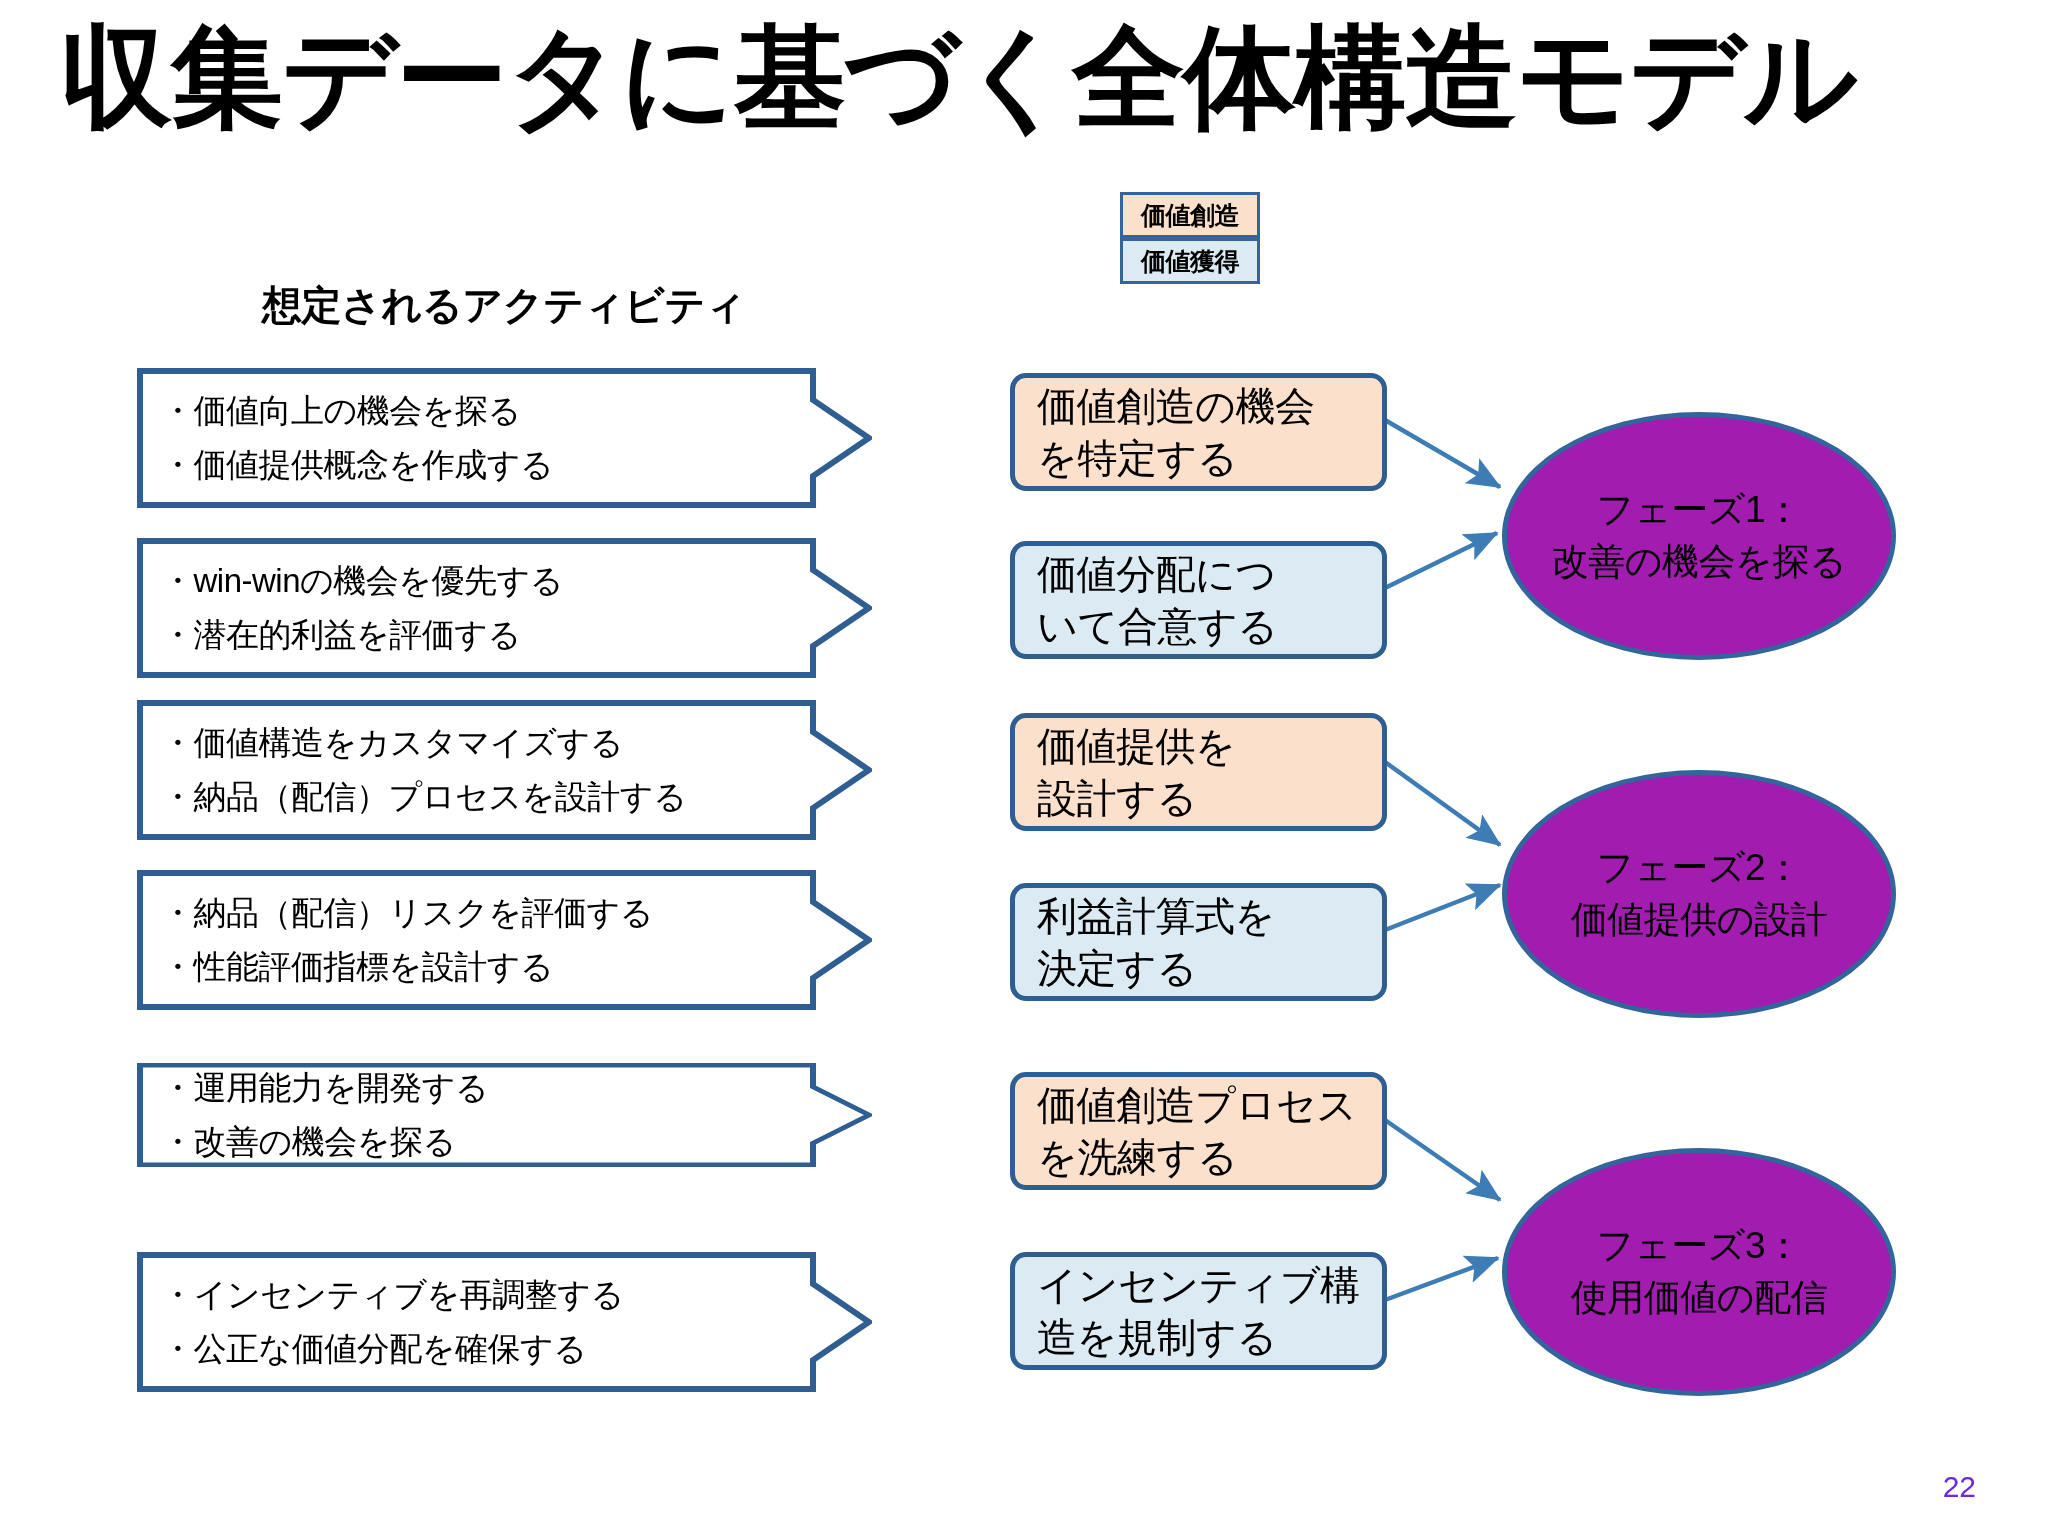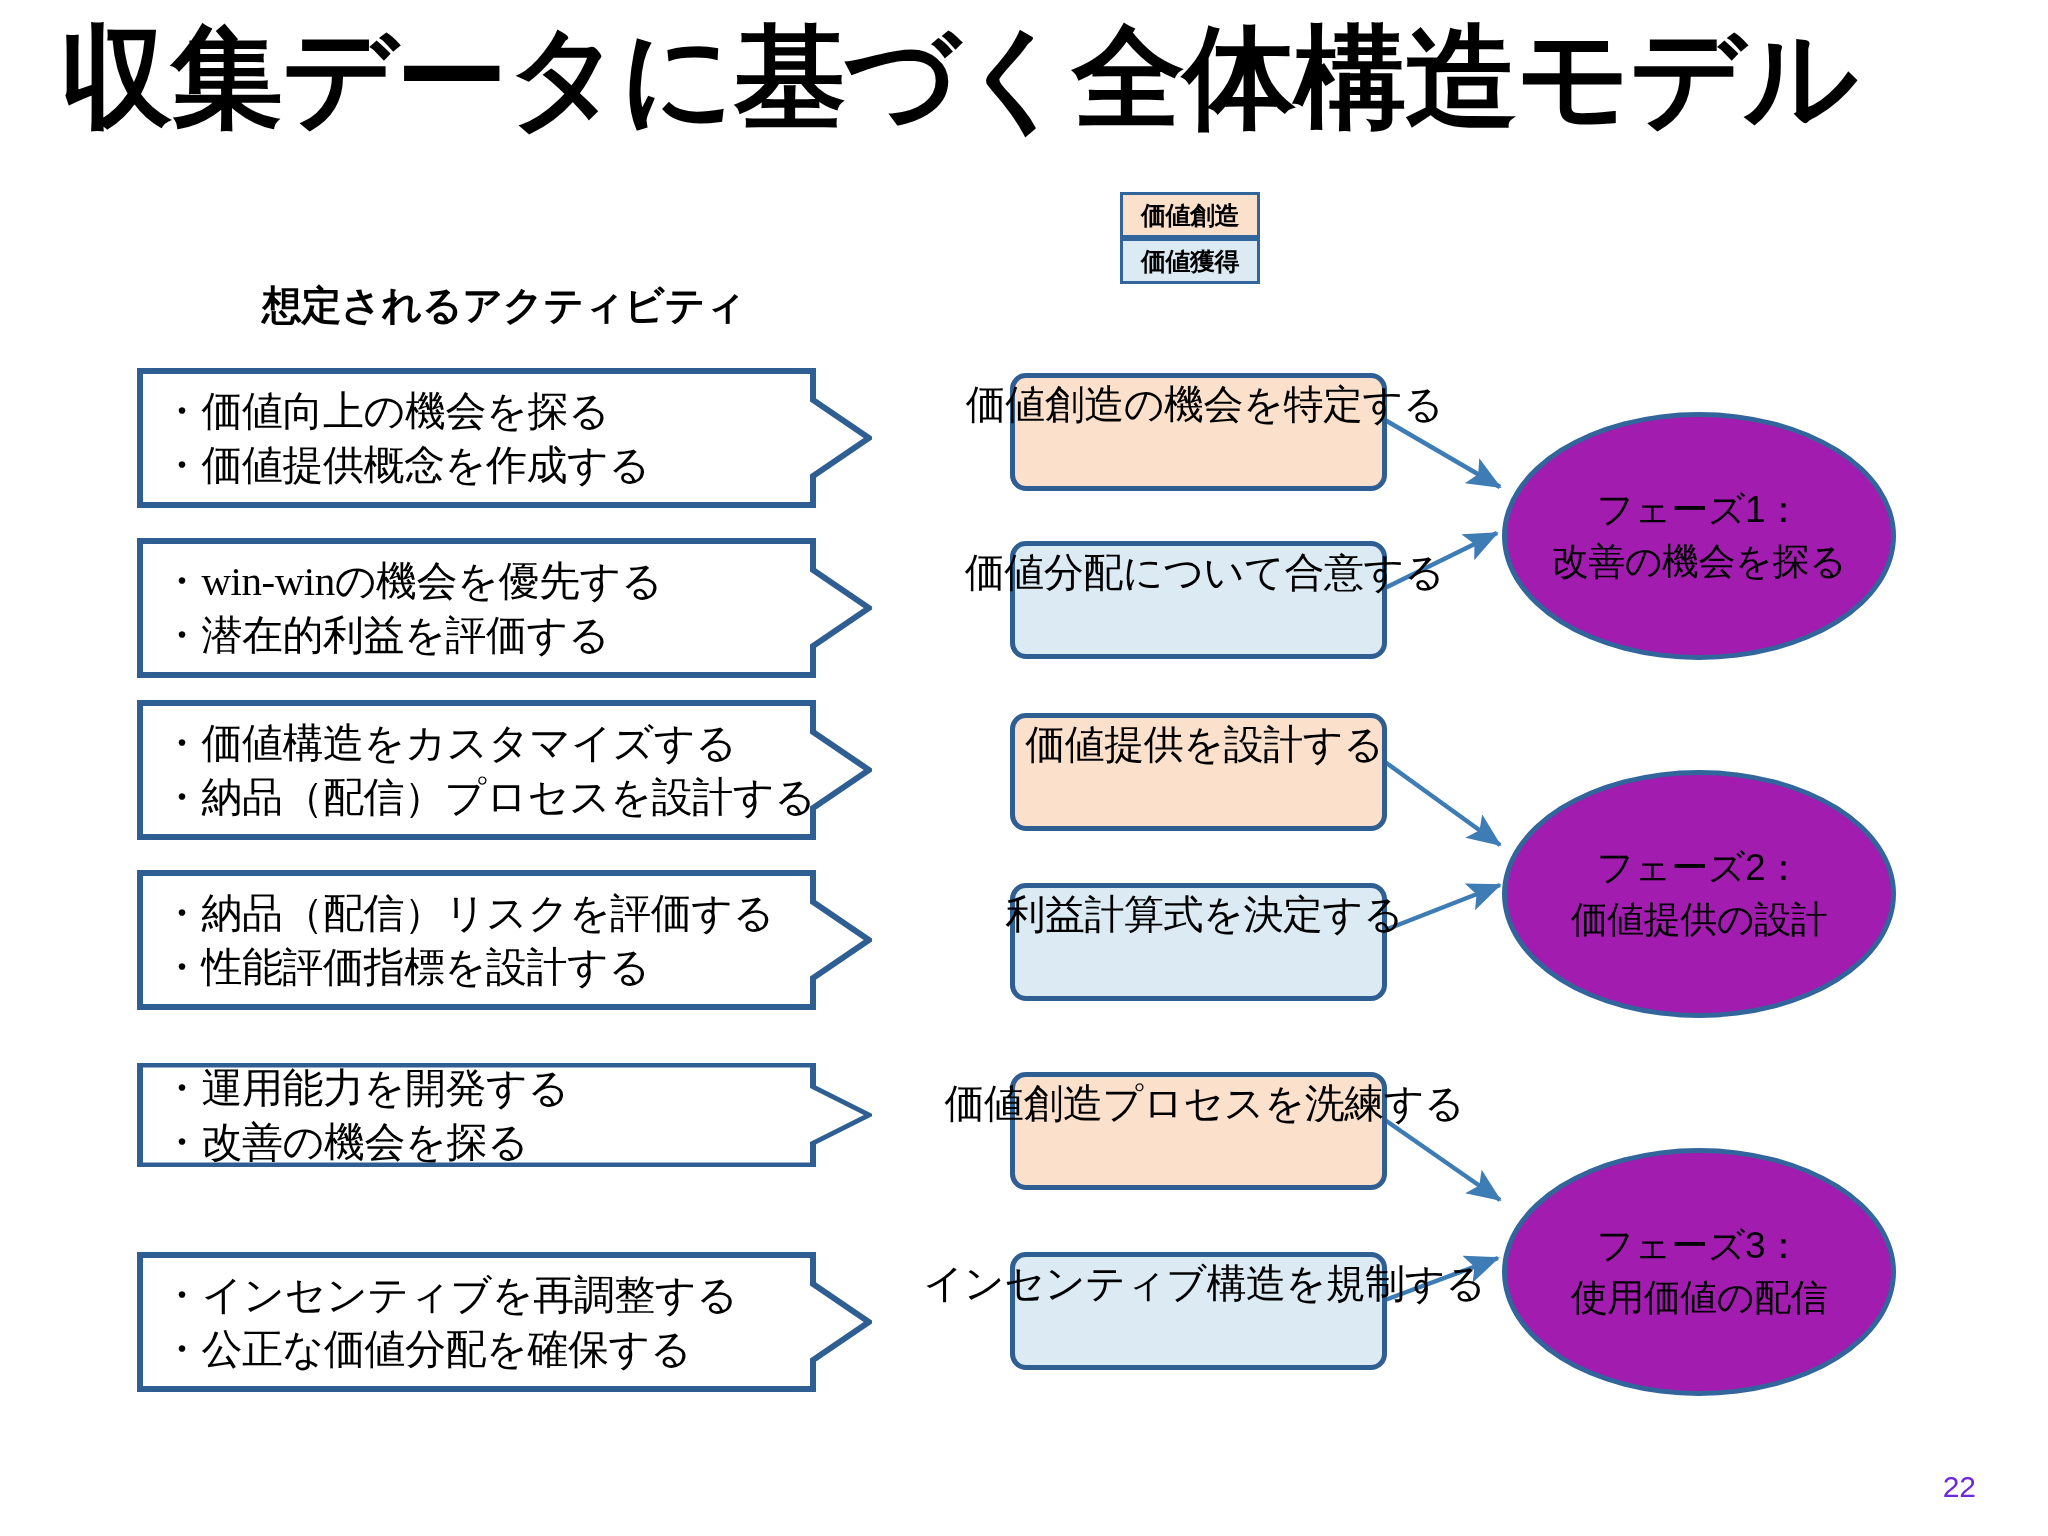--- a/index.html
+++ b/index.html
@@ -90,40 +90,39 @@
     position: relative;
     z-index: 2;
     padding: 0 0 0 24px;
     display: flex;
     flex-direction: column;
     justify-content: center;
     height: 100%;
     box-sizing: border-box;
   }
   .activity .ln {
-    font-size: 41px;
+    font-size: 33px;
     line-height: 54px;
     white-space: nowrap;
     letter-spacing: -0.5px;
-    font-family: Liberation Serif, serif;
   }
   .activity .ln::before {
     content: "\30FB";
     margin-right: 0px;
   }
 
   
   .mid-box {
     position: absolute;
     box-sizing: border-box;
     width: 377px;
     border: 5px solid #2E5E92;
     border-radius: 16px;
     display: flex;
-    flex-direction: row;
+    flex-direction: column;
     justify-content: center;
     padding-left: 22px;
     padding-right: 10px;
   }
   .mid-box .ln {
     font-size: 40px;
     line-height: 52px;
     white-space: nowrap;
     letter-spacing: -0.5px;
   }

